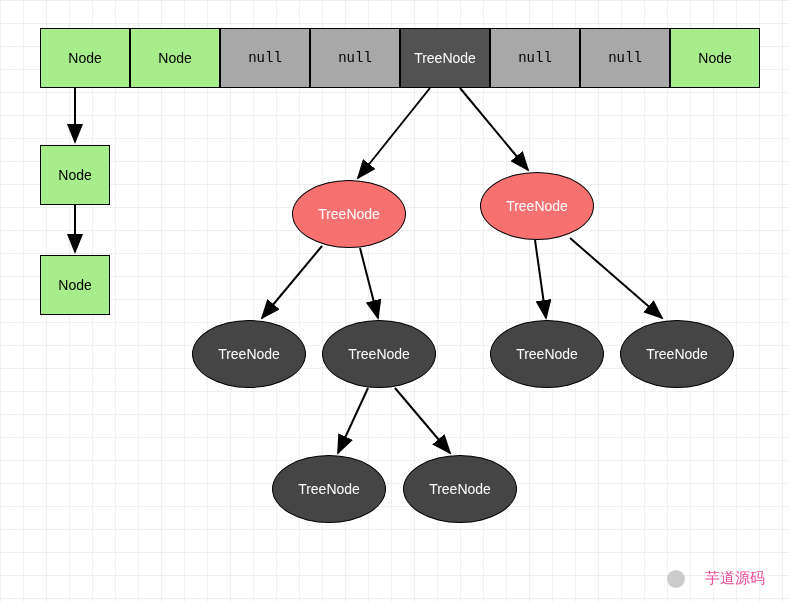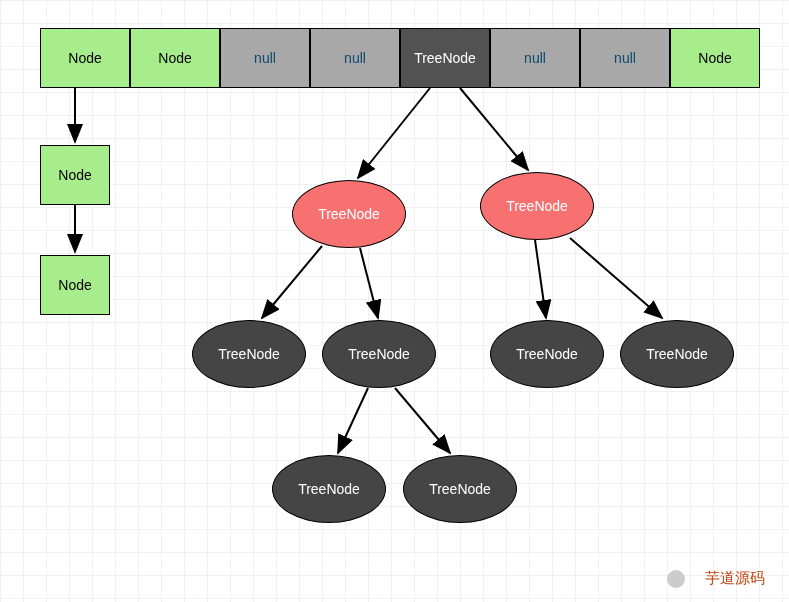--- a/index.html
+++ b/index.html
@@ -17,21 +17,21 @@
     }
     .cell {
       position: absolute;
       display: flex;
       align-items: center;
       justify-content: center;
       font-size: 14px;
       border: 1px solid #000;
     }
     .green-cell { background: #a8ed8c; color: #000; }
-    .gray-cell { background: #a8a8a8; color: #0c4a6e; }
+    .gray-cell { background: #a8a8a8; color: #000000; font-family: Liberation Mono, monospace; }
     .dark-cell { background: #525252; color: #fff; }
     .node-box {
       position: absolute;
       border: 1px solid #000;
       background: #a8ed8c;
       display: flex;
       align-items: center;
       justify-content: center;
       font-size: 14px;
       color: #000;
@@ -52,21 +52,21 @@
       position: absolute;
       top: 0; left: 0;
       width: 789px; height: 602px;
       pointer-events: none;
     }
     .watermark {
       position: absolute;
       bottom: 14px;
       right: 24px;
       font-size: 15px;
-      color: #c2410c;
+      color: #ec4899;
       display: flex;
       align-items: center;
       gap: 20px;
     }
     .watermark .wm-icon {
       width: 18px; height: 18px;
       border-radius: 50%;
       background: #ccc;
       display: inline-block;
     }

